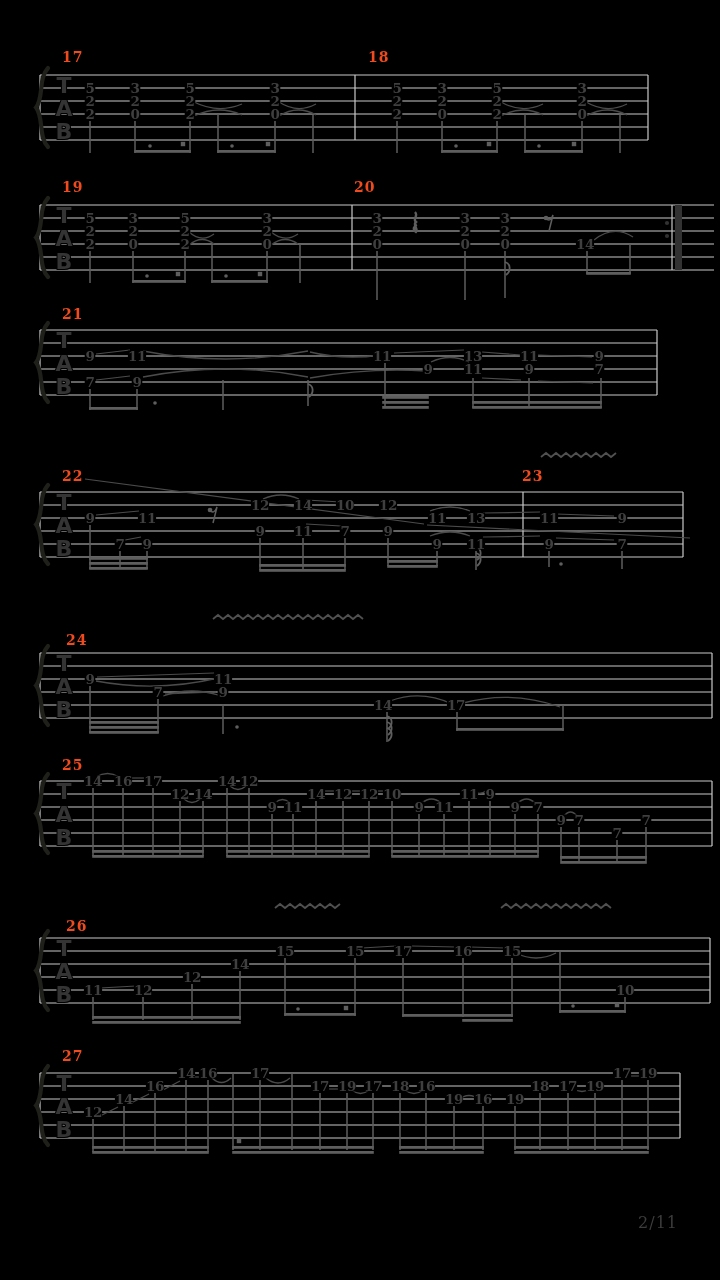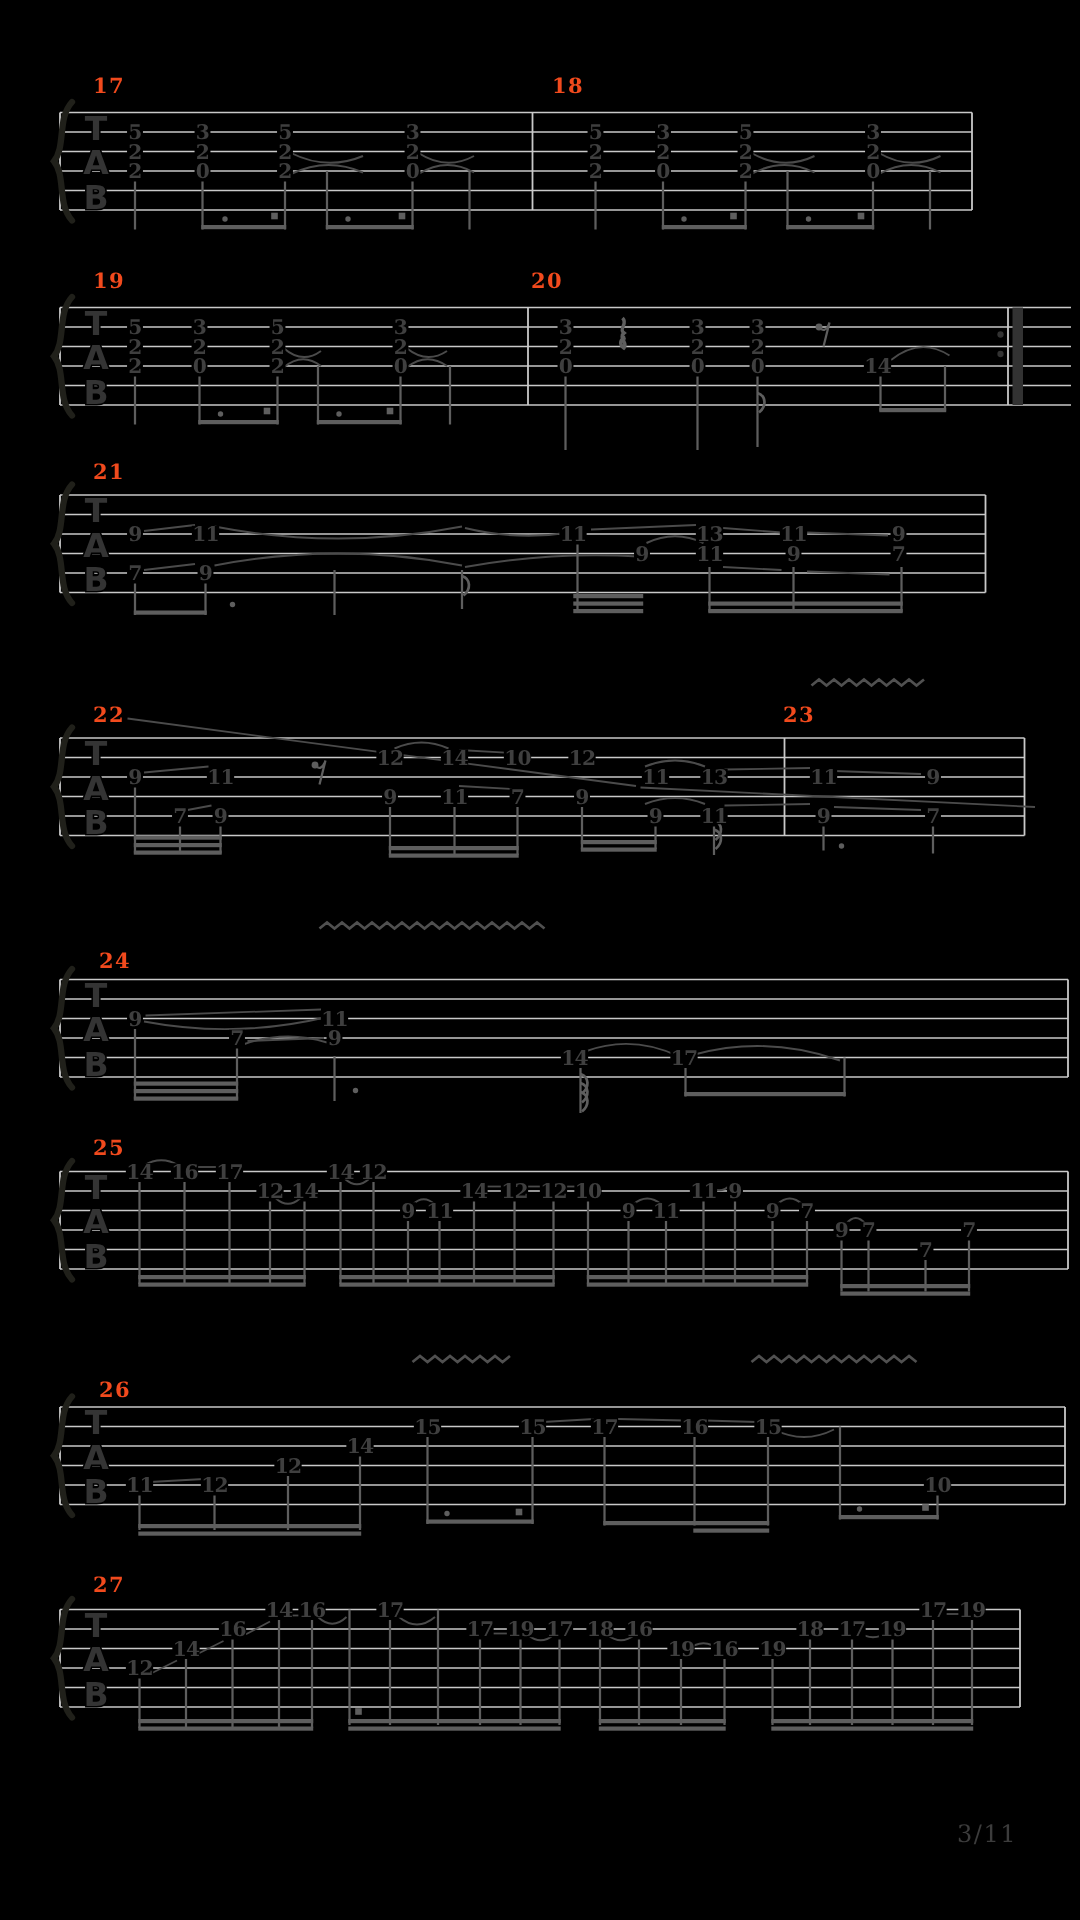--- a/index.html
+++ b/index.html
@@ -651,14 +651,14 @@
       <rect x="558.9" y="1080.5" width="18.2" height="11" fill="#000000"></rect>
       <text x="568" y="1090.8" fill="#3f3f3f" text-anchor="middle" font-family="&quot;DejaVu Serif&quot;, serif" font-size="13.5" font-weight="bold" letter-spacing="-0.5">17</text>
       <rect x="585.9" y="1080.5" width="18.2" height="11" fill="#000000"></rect>
       <text x="595" y="1090.8" fill="#3f3f3f" text-anchor="middle" font-family="&quot;DejaVu Serif&quot;, serif" font-size="13.5" font-weight="bold" letter-spacing="-0.5">19</text>
       <rect x="612.9" y="1067.5" width="18.2" height="11" fill="#000000"></rect>
       <text x="622" y="1077.8" fill="#3f3f3f" text-anchor="middle" font-family="&quot;DejaVu Serif&quot;, serif" font-size="13.5" font-weight="bold" letter-spacing="-0.5">17</text>
       <rect x="638.9" y="1067.5" width="18.2" height="11" fill="#000000"></rect>
       <text x="648" y="1077.8" fill="#3f3f3f" text-anchor="middle" font-family="&quot;DejaVu Serif&quot;, serif" font-size="13.5" font-weight="bold" letter-spacing="-0.5">19</text>
       <text x="62" y="1061" fill="#f14a1d" font-family="&quot;DejaVu Serif&quot;, serif" font-size="14" font-weight="bold" letter-spacing="1">27</text>
     </svg>
-  <div class="page-indicator" style="color: rgb(60, 60, 60);">3/11</div>
+  <div class="page-indicator" style="color: rgb(60, 60, 60);">2/11</div>
 </div>
 
 </body></html>

